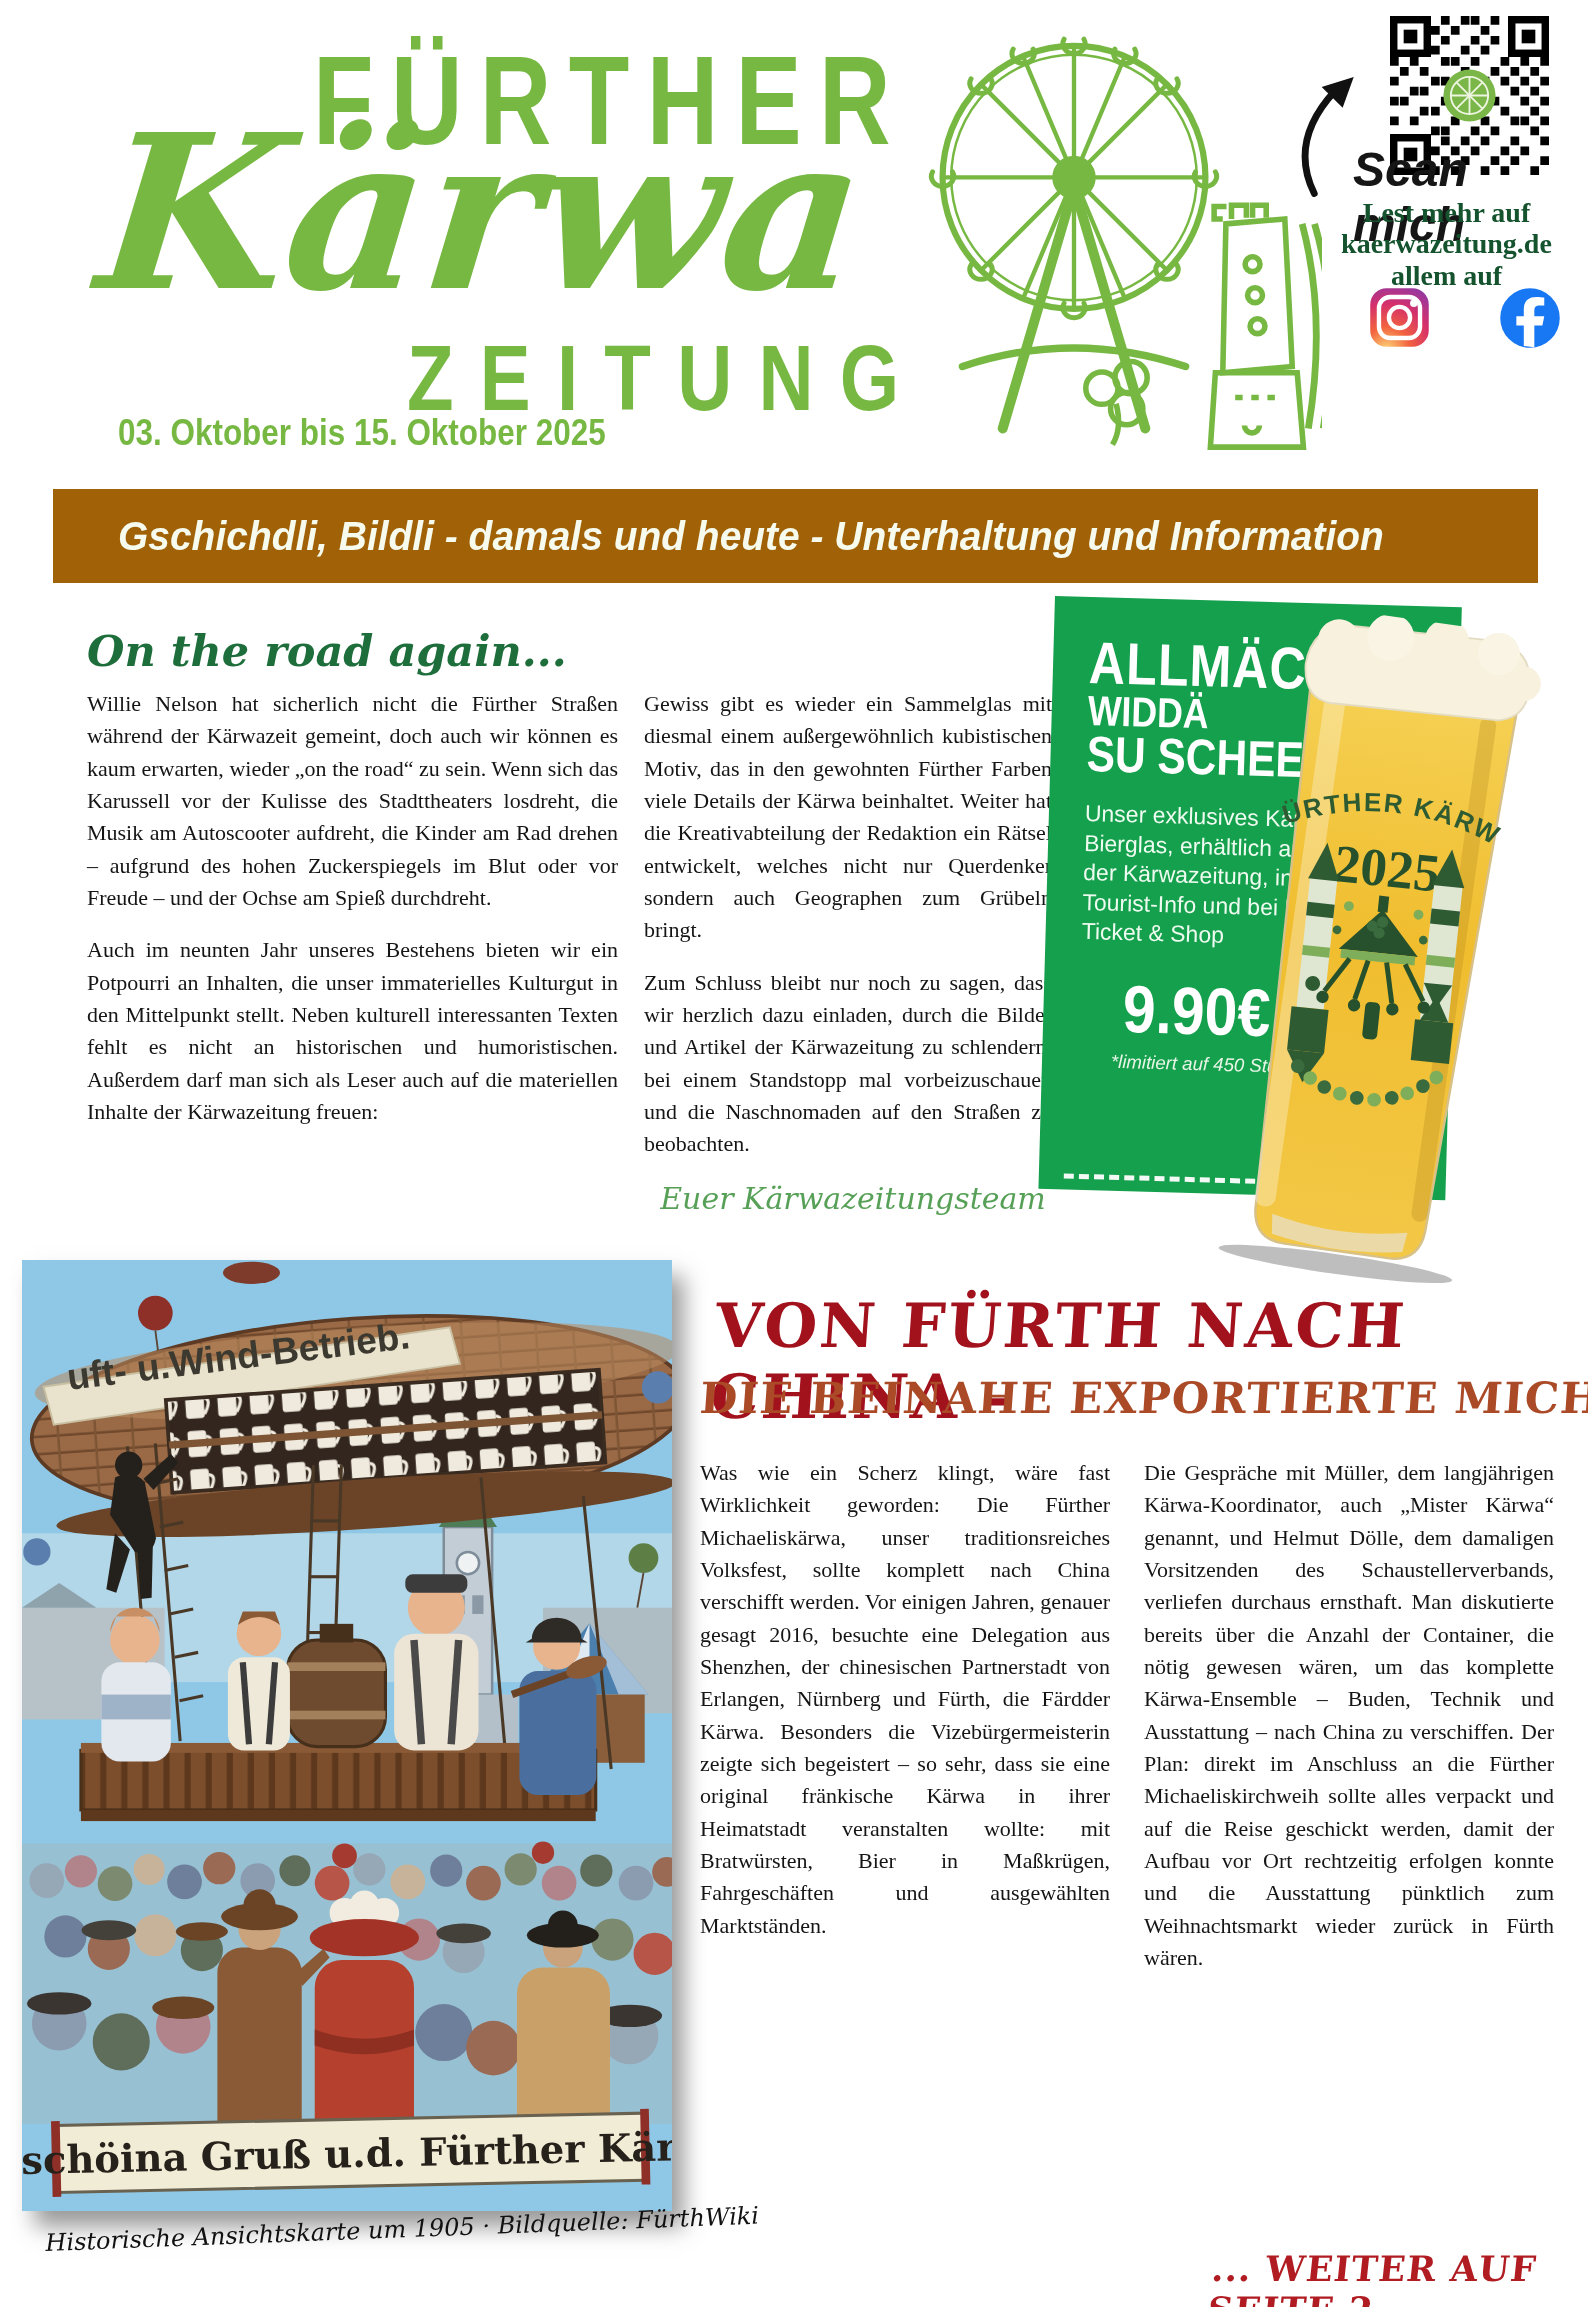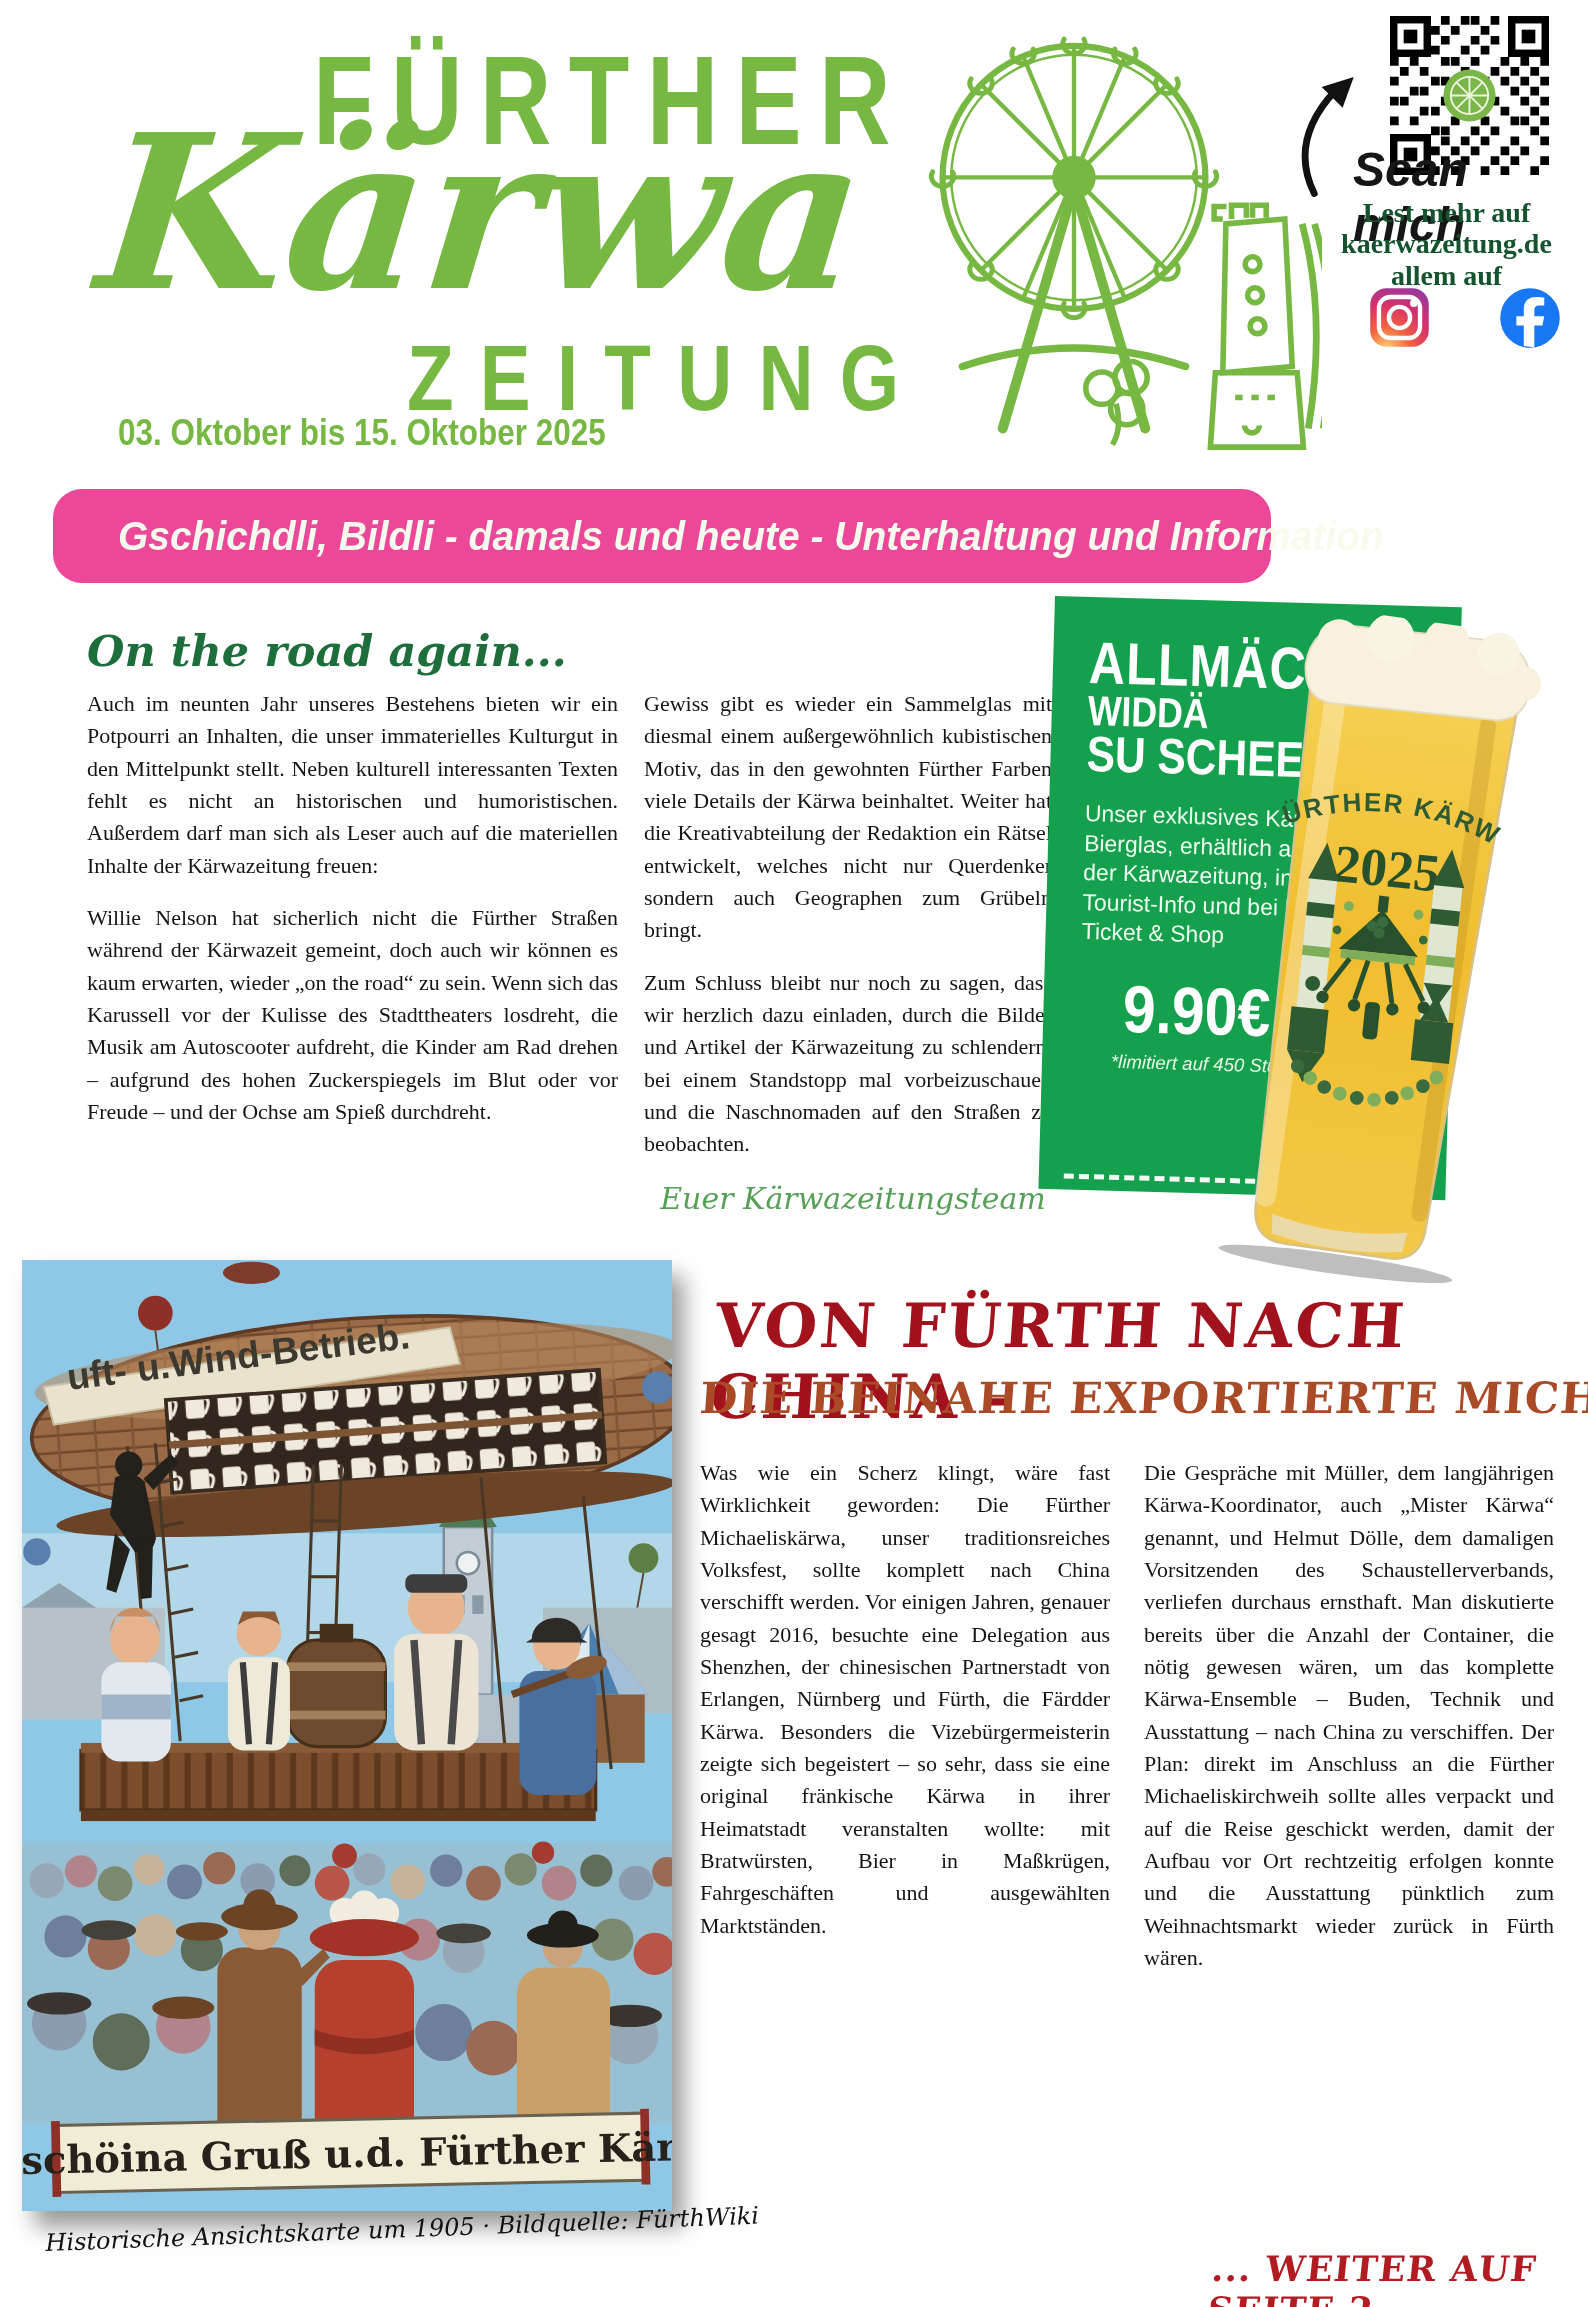--- a/index.html
+++ b/index.html
@@ -20,21 +20,21 @@
   
   .qr-wrap{position:absolute;left:1390px;top:16px;width:159px;height:159px;background:#fff;}
   .scan-arrow{position:absolute;left:1297px;top:73px;}
   .scan-mich{position:absolute;left:1353px;top:142px;font-family:Liberation Sans, sans-serif;font-style:italic;
     font-weight:bold;font-size:48px;color:#161616;}
   .purple-block{position:absolute;left:1316px;top:197px;width:261px;text-align:center;
     font-family:"Liberation Serif",serif;font-weight:bold;font-size:28px;line-height:1.12;color:#14532d;}
   .social-row{position:absolute;left:1369px;top:287px;width:192px;display:flex;justify-content:space-between;}
 
   
-  .banner{position:absolute;left:53px;top:489px;width:1218px;height:94px;background:#ec4899;border-radius:29px;}
+  .banner{position:absolute;left:53px;top:489px;width:1485px;height:94px;background:#a16207;}
   .banner span{position:absolute;left:65px;top:50%;transform:translateY(-50%) scaleX(.95);transform-origin:0 50%;
     font-family:"Liberation Sans",sans-serif;font-style:italic;font-weight:bold;font-size:41px;color:#f6fbee;white-space:nowrap;}
 
   
   .road-title{position:absolute;left:87px;top:605px;font-family:"DejaVu Serif",serif;font-style:italic;
     font-weight:bold;font-size:43px;color:#1e6e3c;margin-top:21px;}
   .road-cols{position:absolute;left:87px;top:688px;width:965px;display:flex;gap:26px;}
   .road-cols .c1{width:531px;}
   .road-cols .c2{width:408px;}
   .bodytext p{margin:0 0 20px 0;font-size:22px;line-height:1.47;text-align:justify;hyphens:auto;}
@@ -218,22 +218,22 @@
   <div class="date-line">03. Oktober bis 15. Oktober 2025</div>
 
   <div class="banner">
     <span>Gschichdli, Bildli - damals und heute - Unterhaltung und Information</span>
   </div>
 
   <div class="road-title">On the road again...</div>
 
   <div class="road-cols bodytext">
     <div class="c1">
+      <p>Willie Nelson hat sicherlich nicht die Fürther Straßen während der Kärwazeit gemeint, doch auch wir können es kaum erwarten, wieder „on the road“ zu sein. Wenn sich das Karussell vor der Kulisse des Stadttheaters losdreht, die Musik am Autoscooter aufdreht, die Kinder am Rad drehen – aufgrund des hohen Zuckerspiegels im Blut oder vor Freude – und der Ochse am Spieß durchdreht.</p>
       <p>Auch im neunten Jahr unseres Bestehens bieten wir ein Potpourri an Inhalten, die unser immaterielles Kulturgut in den Mittelpunkt stellt. Neben kulturell interessanten Texten fehlt es nicht an historischen und humoristischen. Außerdem darf man sich als Leser auch auf die materiellen Inhalte der Kärwazeitung freuen:</p>
-      <p>Willie Nelson hat sicherlich nicht die Fürther Straßen während der Kärwazeit gemeint, doch auch wir können es kaum erwarten, wieder „on the road“ zu sein. Wenn sich das Karussell vor der Kulisse des Stadttheaters losdreht, die Musik am Autoscooter aufdreht, die Kinder am Rad drehen – aufgrund des hohen Zuckerspiegels im Blut oder vor Freude – und der Ochse am Spieß durchdreht.</p>
     </div>
     <div class="c2">
       <p>Gewiss gibt es wieder ein Sammelglas mit diesmal einem außergewöhnlich kubistischen Motiv, das in den gewohnten Fürther Farben viele Details der Kärwa beinhaltet. Weiter hat die Kreativabteilung der Redaktion ein Rätsel entwickelt, welches nicht nur Querdenker sondern auch Geographen zum Grübeln bringt.</p>
       <p>Zum Schluss bleibt nur noch zu sagen, dass wir herzlich dazu einladen, durch die Bilder und Artikel der Kärwazeitung zu schlendern, bei einem Standstopp mal vorbeizuschauen und die Naschnomaden auf den Straßen zu beobachten.</p>
       <div class="signature">Euer Kärwazeitungsteam</div>
     </div>
   </div>
 
   <div class="promo">
     <div class="promo-title">

